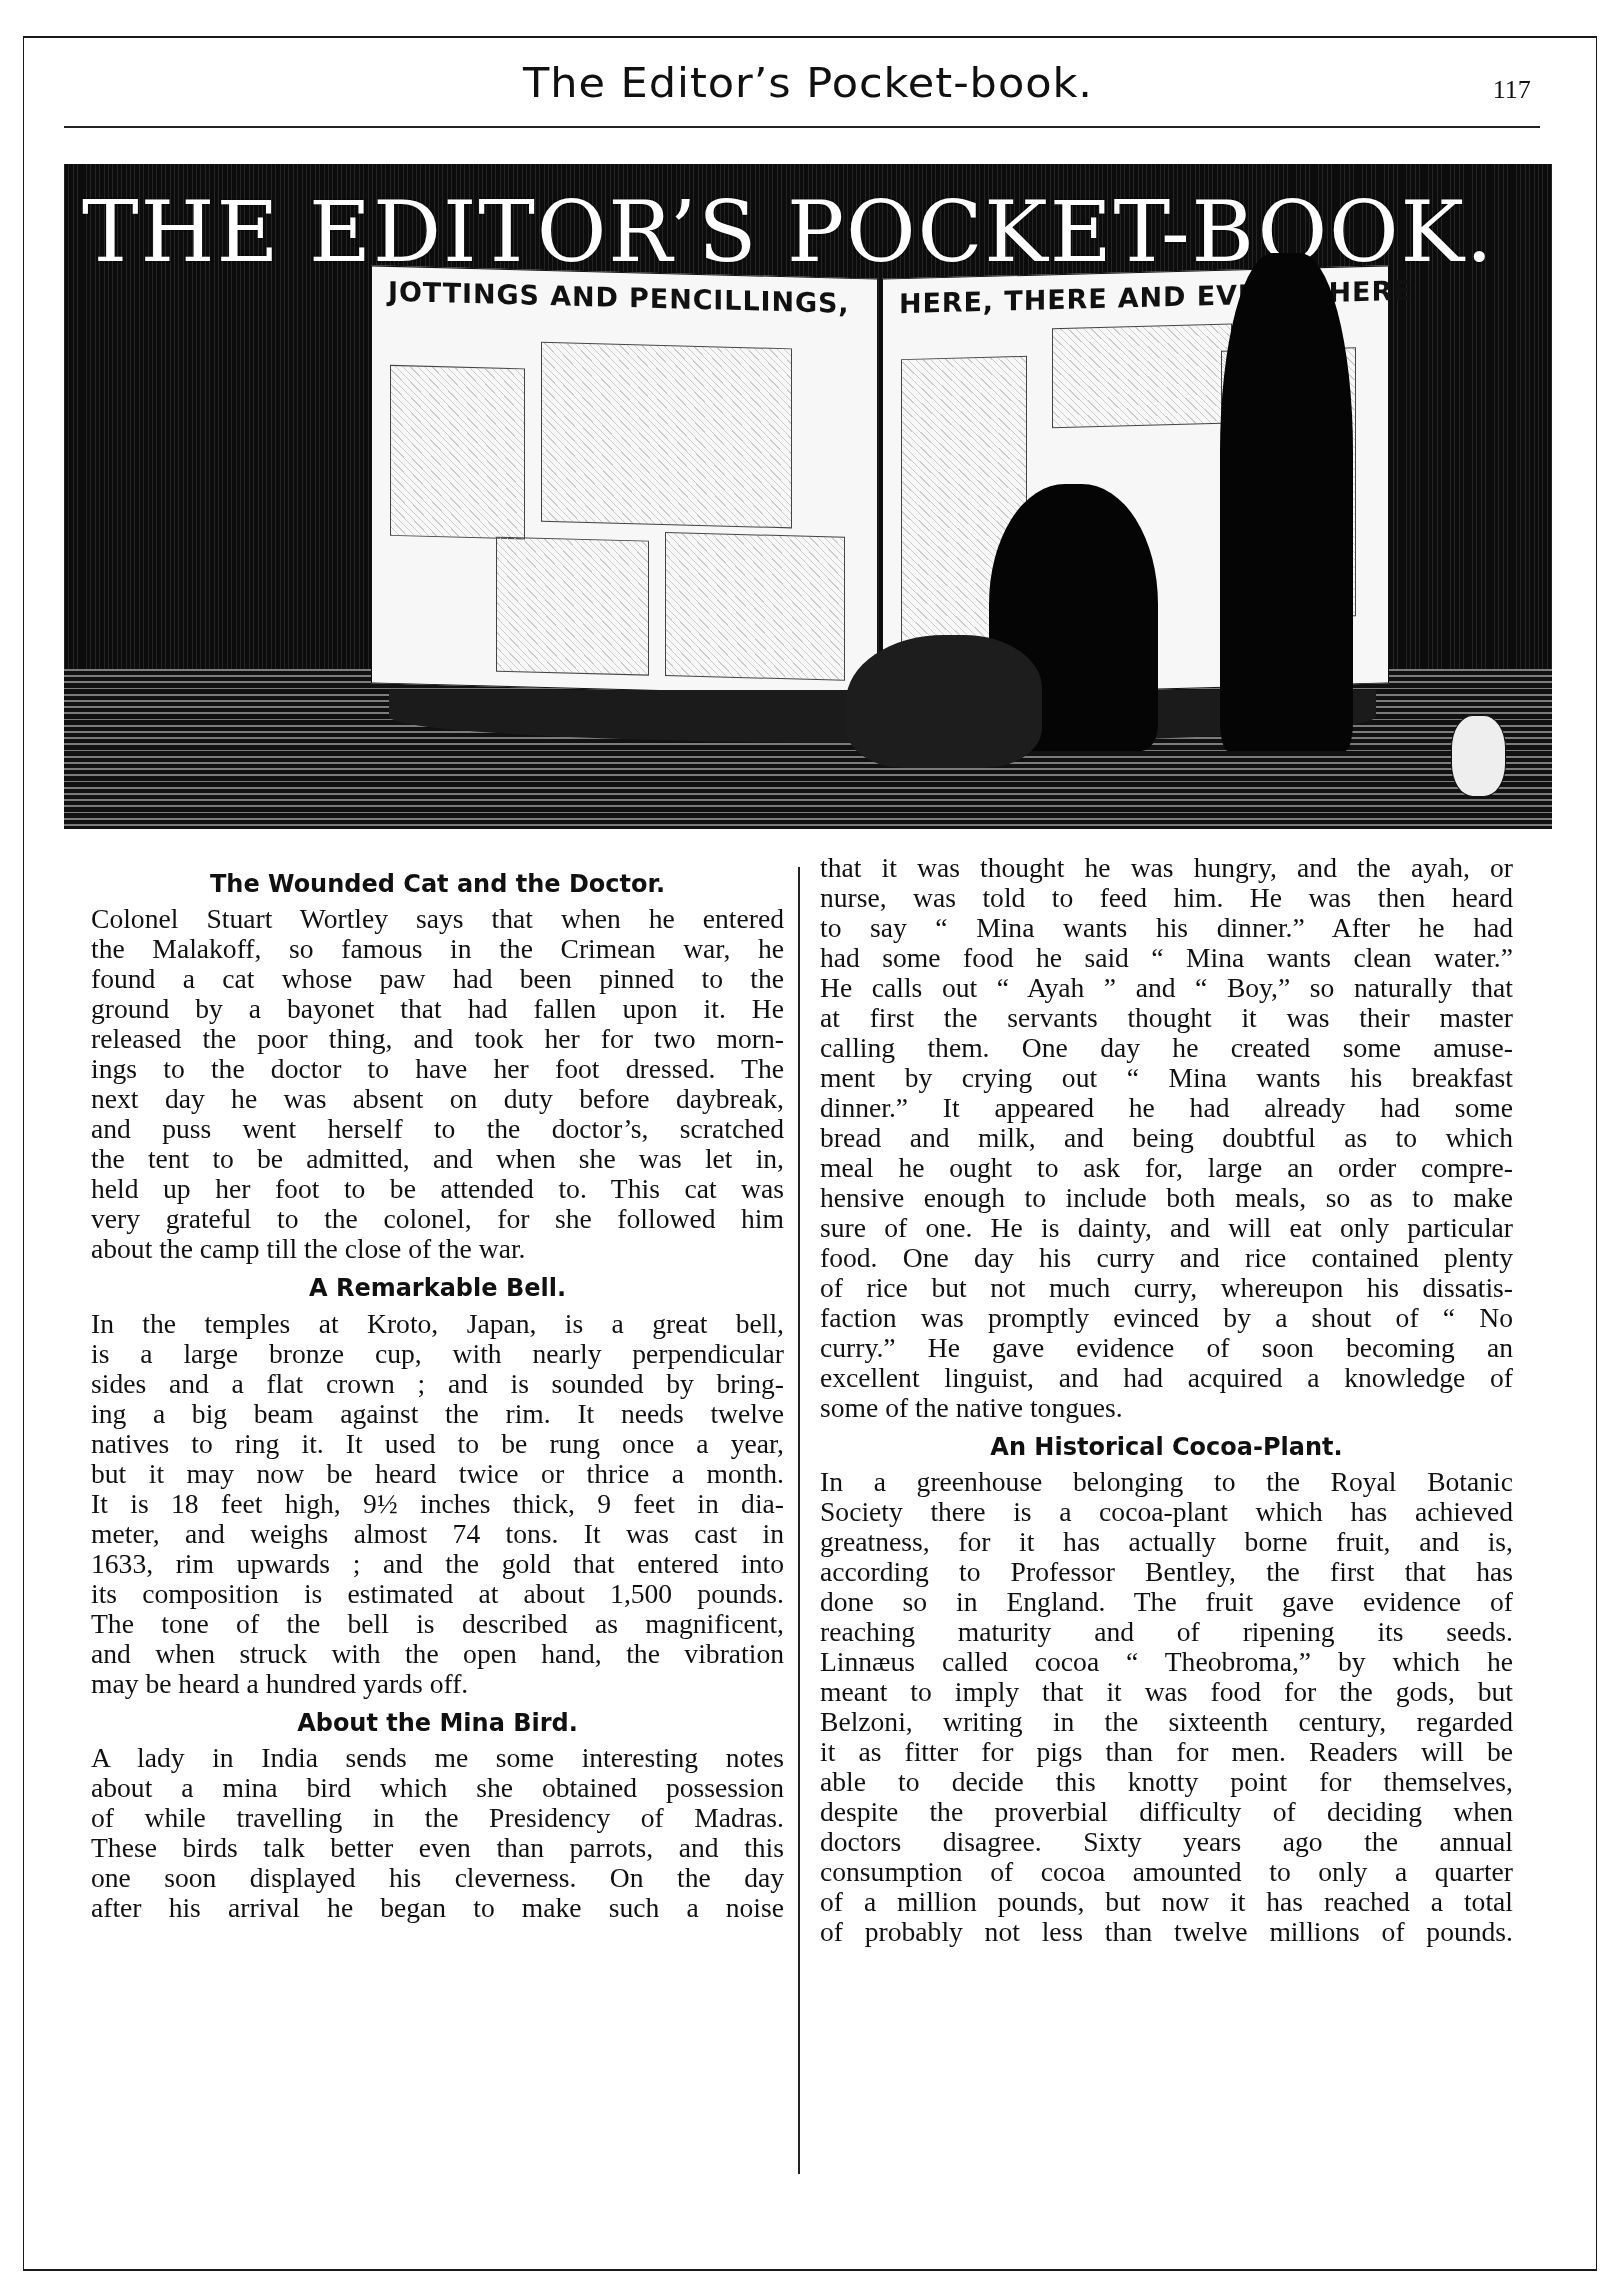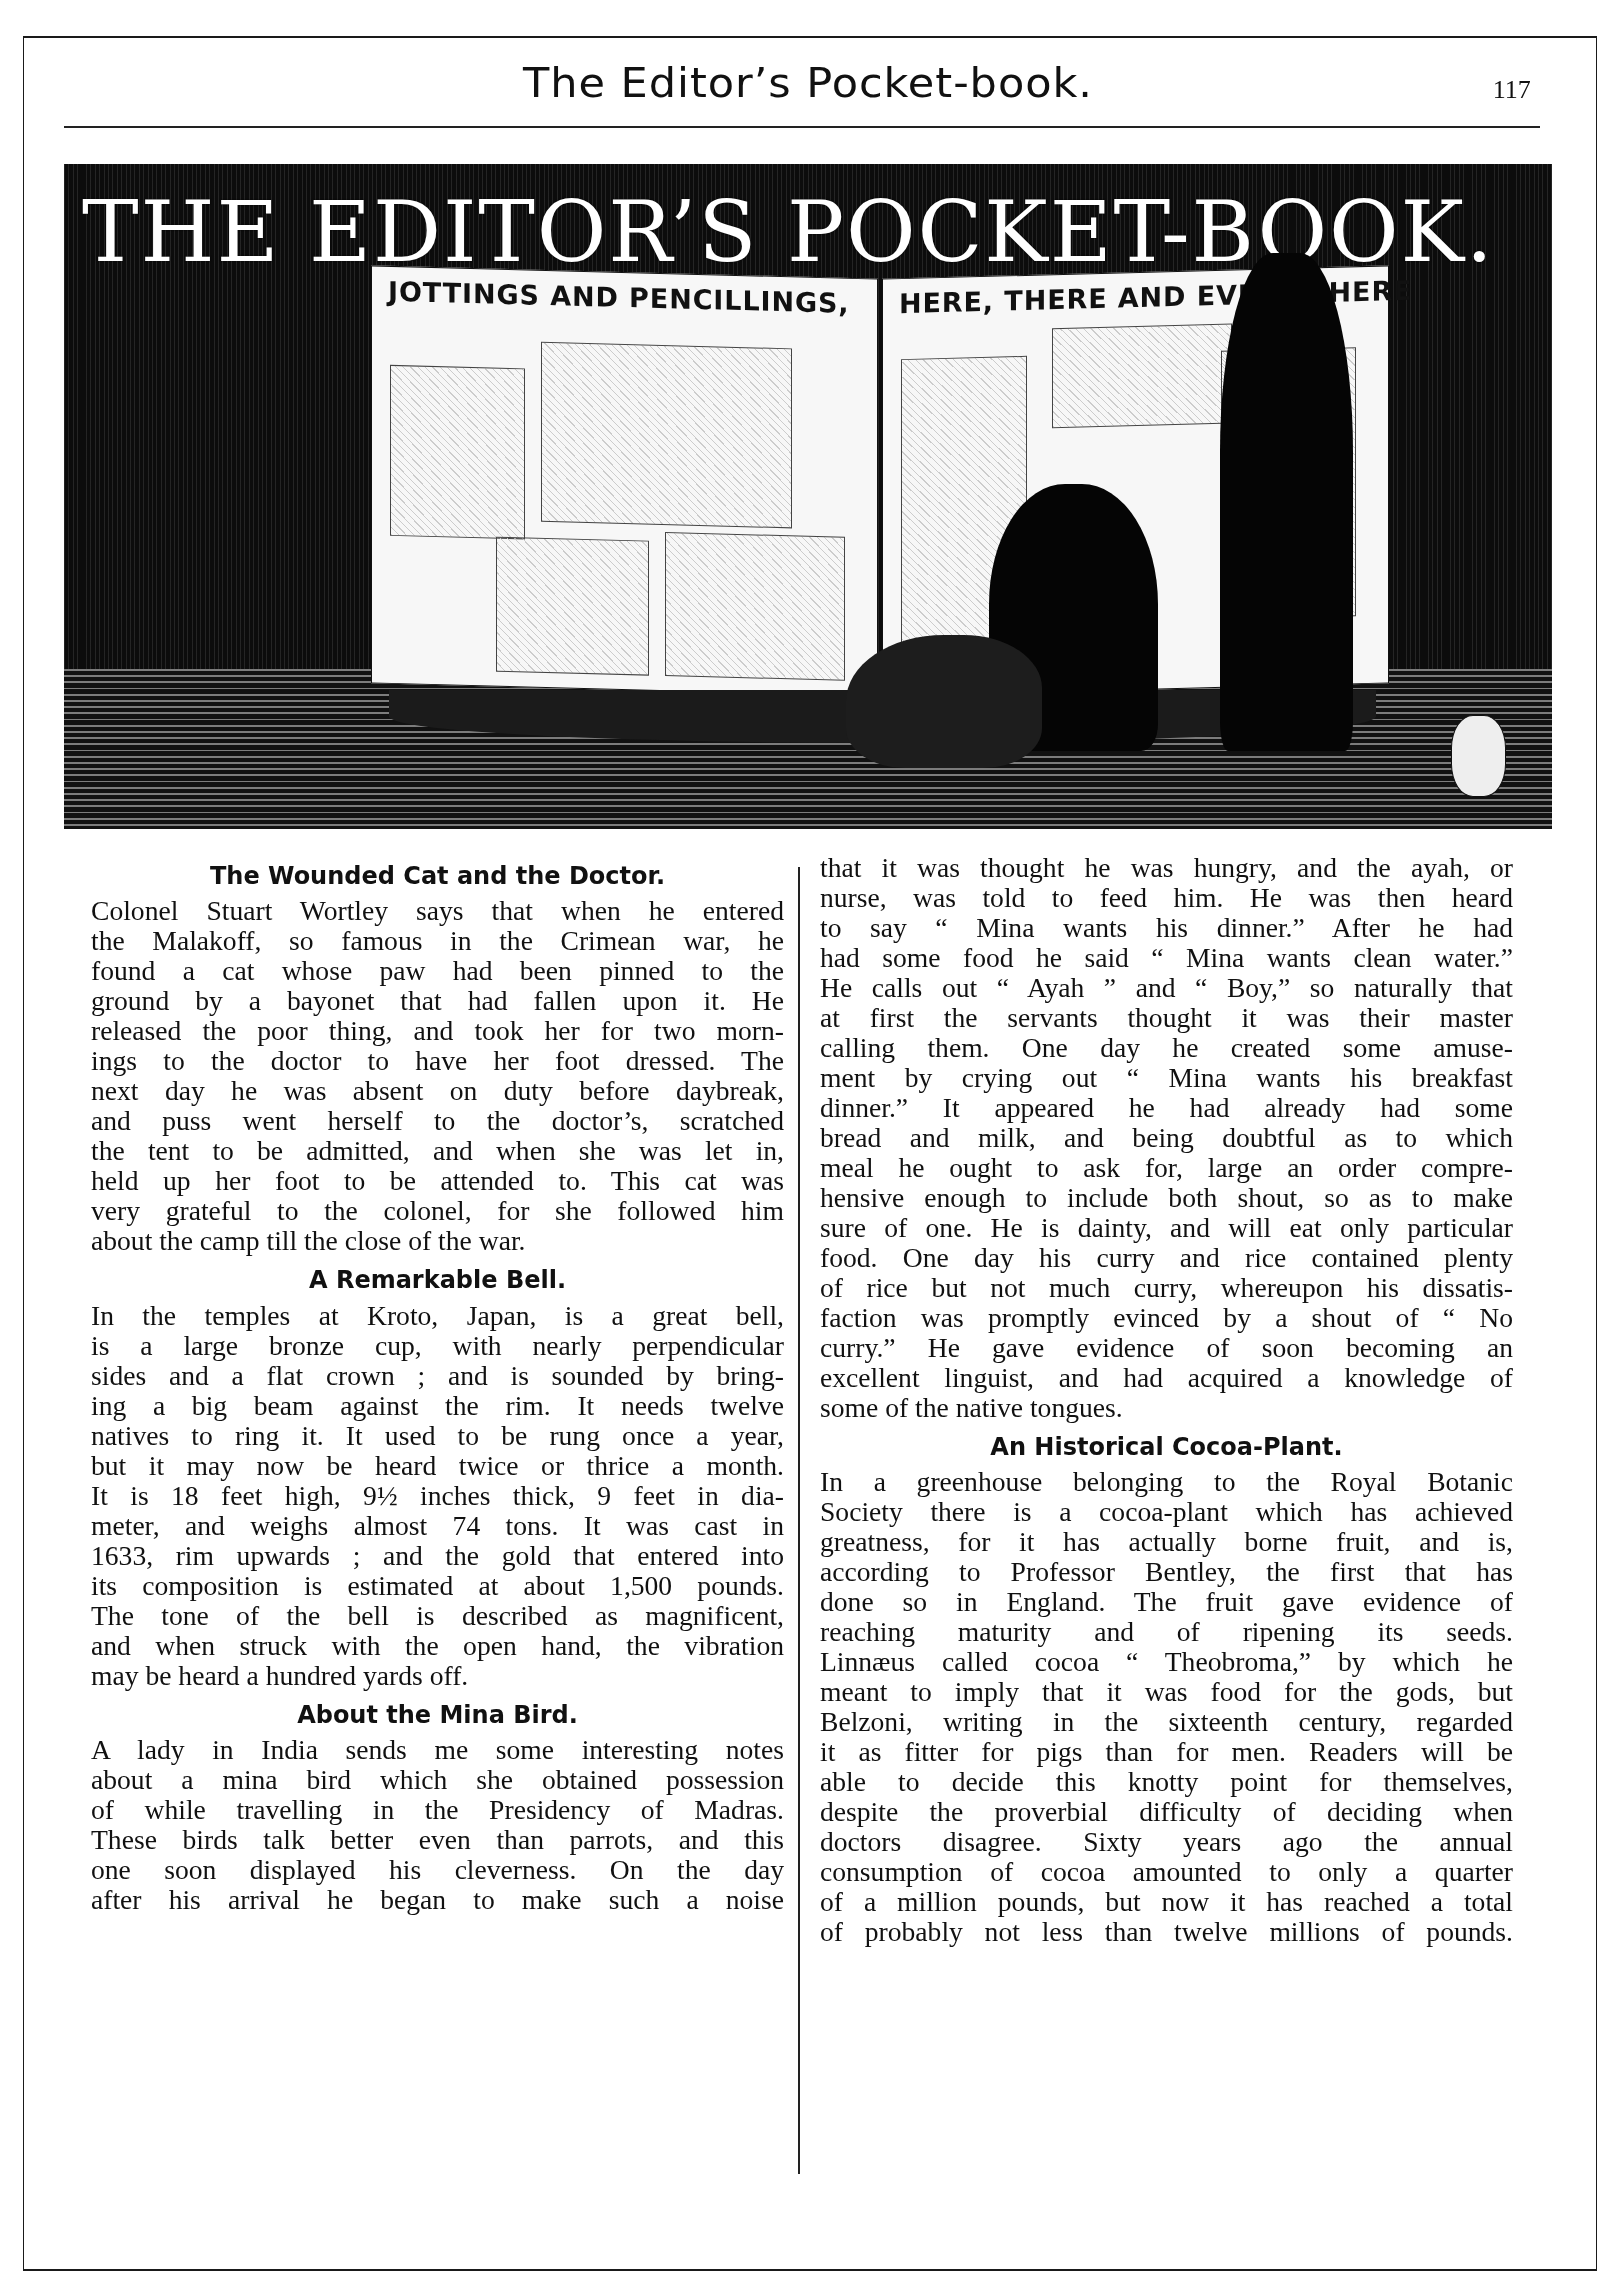--- a/index.html
+++ b/index.html
@@ -27,21 +27,21 @@
   .figure.woman-seated { left:925px; top:320px; width:169px; height:267px; border-radius:45% 45% 10% 10%; }
   .figure.woman-standing { left:1156px; top:89px; width:133px; height:498px; border-radius:40% 40% 6% 6%; }
   .figure.dog { left:782px; top:471px; width:196px; height:133px; border-radius:50% 40% 30% 30%; background:#1d1d1d; }
   .figure.cat { left:1387px; top:551px; width:53px; height:80px; border-radius:40%; background:#eee; border:1.8px solid #111; }
 
   .column { position:absolute; top:853px; width:693px; font-size:27.6px; line-height:30px; text-align:justify; }
   .col-left { left:91px; }
   .col-right { left:820px; }
   .col-divider { position:absolute; left:798px; top:867px; width:1.8px; height:1307px; background:#222; }
   .section-heading { font-family:"DejaVu Sans", "Liberation Sans", sans-serif; font-weight:bold; font-size:24px; text-align:center; margin:9px 0 5.3px 0; line-height:30px; }
-  .section-heading.first { margin-top:8px; }
+  .section-heading.first { margin-top:16px; }
   .para { margin:0; text-indent:0; }
   .line { display:block; text-align:justify; text-align-last:justify; white-space:nowrap; }
   .line.last { text-align-last:left; }
 </style>
 </head>
 <body>
 
 <div class="page-border"></div>
 
 <div class="running-head">
@@ -136,21 +136,21 @@
       <span class="line">nurse, was told to feed him.  He was then heard</span>
       <span class="line">to say “ Mina wants his dinner.”  After he had</span>
       <span class="line">had some food he said “ Mina wants clean water.”</span>
       <span class="line">He calls out “ Ayah ” and “ Boy,” so naturally that</span>
       <span class="line">at first the servants thought it was their master</span>
       <span class="line">calling them.  One day he created some amuse-</span>
       <span class="line">ment by crying out “ Mina wants his breakfast</span>
       <span class="line">dinner.”  It appeared he had already had some</span>
       <span class="line">bread and milk, and being doubtful as to which</span>
       <span class="line">meal he ought to ask for, large an order compre-</span>
-      <span class="line">hensive enough to include both shout, so as to make</span>
+      <span class="line">hensive enough to include both meals, so as to make</span>
       <span class="line">sure of one.  He is dainty, and will eat only particular</span>
       <span class="line">food.  One day his curry and rice contained plenty</span>
       <span class="line">of rice but not much curry, whereupon his dissatis-</span>
       <span class="line">faction was promptly evinced by a shout of “ No</span>
       <span class="line">curry.”  He gave evidence of soon becoming an</span>
       <span class="line">excellent linguist, and had acquired a knowledge of</span>
       <span class="line last">some of the native tongues.</span>
     </div>
   </div>
 

